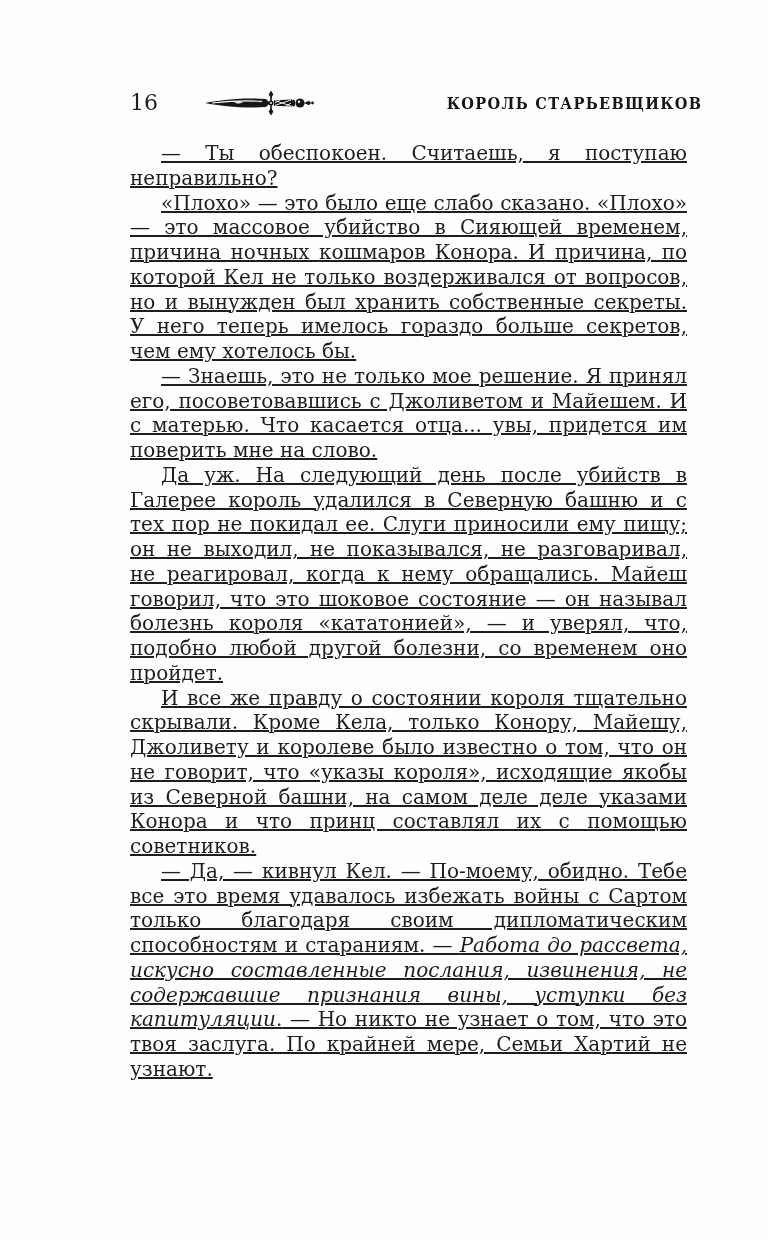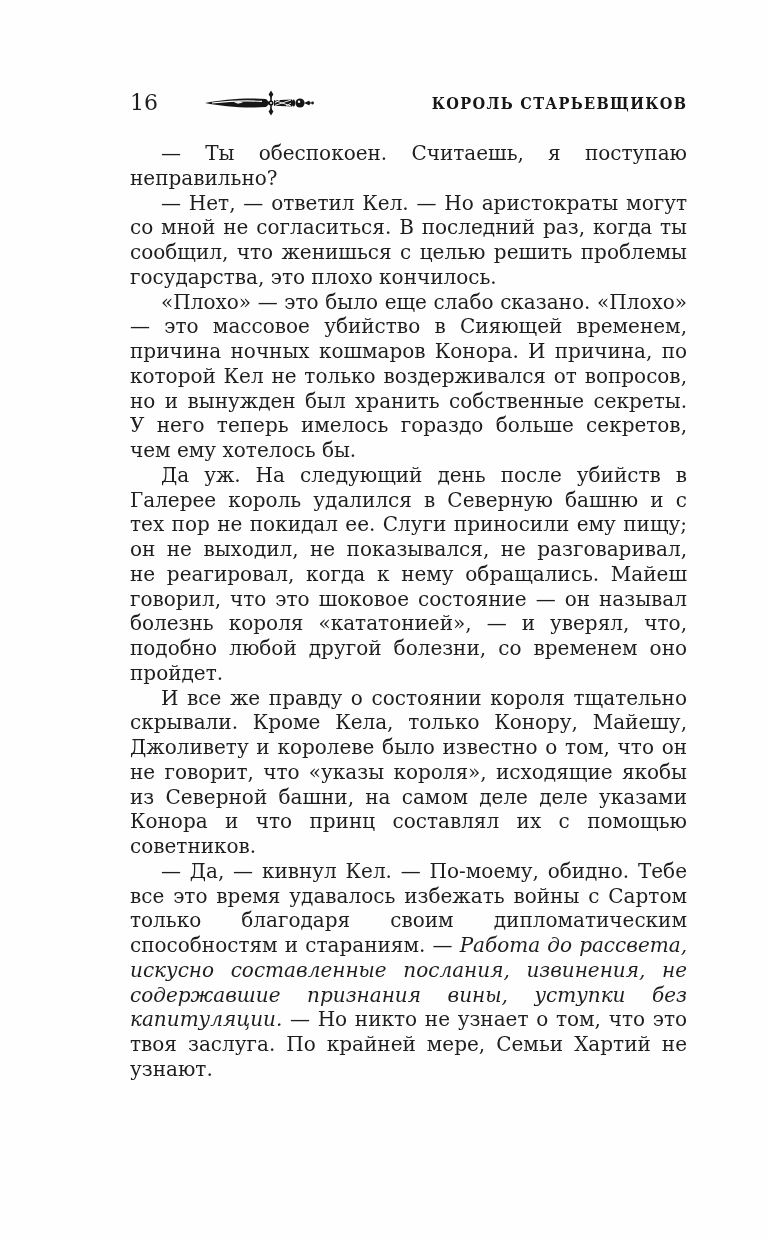--- a/index.html
+++ b/index.html
@@ -13,21 +13,21 @@
     height: 1240px;
     background: #fefefe;
     color: #1e1e1e;
     font-family: "DejaVu Serif", serif;
     overflow: hidden;
   }
   .header {
     position: absolute;
     top: 86px;
     left: 130px;
-    right: 81px;
+    right: 66px;
     height: 34px;
     display: flex;
     align-items: center;
   }
   .page-number {
     font-size: 22px;
     line-height: 34px;
     color: #1e1e1e;
   }
   .ornament {
@@ -51,20 +51,21 @@
     right: 81px;
     font-size: 20px;
     line-height: 24.75px;
     text-align: justify;
     hyphens: auto;
     -webkit-hyphens: auto;
   }
   .para {
     margin: 0;
     text-indent: 31px;
+    text-decoration: underline;
   }
   .para em {
     font-style: italic;
   }
 </style>
 </head>
 <body>
 
 <div class="page">
 
@@ -91,20 +92,20 @@
       <circle cx="95" cy="12.8" r="1.2" fill="#fefefe"></circle>
       <path d="M100,14 L105,11.8 L107,14 L105,16.2 Z" fill="#161616"></path>
       <circle cx="108.5" cy="14" r="1.4" fill="#161616"></circle>
     </svg>
 
     <span class="running-title">КОРОЛЬ СТАРЬЕВЩИКОВ</span>
   </div>
 
   <main class="text-block">
       <p class="para"><span>— Ты обеспокоен. Считаешь, я поступаю неправильно?</span></p>
-      <p class="para"><span>— Нет, — ответил Кел. — Но аристократы могут со мной не согласиться. В последний раз, когда ты сообщил, что женишься с целью решить проблемы государства, это плохо кончилось.</span></p>
       <p class="para"><span>«Плохо» — это было еще слабо сказано. «Плохо» — это массовое убийство в Сияющей временем, причина ночных кошмаров Конора. И причина, по которой Кел не только воздерживался от вопросов, но и вынужден был хранить собственные секреты. У него теперь имелось гораздо больше секретов, чем ему хотелось бы.</span></p>
+      <p class="para"><span>— Знаешь, это не только мое решение. Я принял его, посоветовавшись с Джоливетом и Майешем. И с матерью. Что касается отца... увы, придется им поверить мне на слово.</span></p>
       <p class="para"><span>Да уж. На следующий день после убийств в Галерее король удалился в Северную башню и с тех пор не покидал ее. Слуги приносили ему пищу; он не выходил, не показывался, не разговаривал, не реагировал, когда к нему обращались. Майеш говорил, что это шоковое состояние — он называл болезнь короля «кататонией», — и уверял, что, подобно любой другой болезни, со временем оно пройдет.</span></p>
       <p class="para"><span>И все же правду о состоянии короля тщательно скрывали. Кроме Кела, только Конору, Майешу, Джоливету и королеве было известно о том, что он не говорит, что «указы короля», исходящие якобы из Северной башни, на самом деле деле указами Конора и что принц составлял их с помощью советников.</span></p>
       <p class="para"><span>— Да, — кивнул Кел. — По-моему, обидно. Тебе все это время удавалось избежать войны с Сартом только благодаря своим дипломатическим способностям и стараниям. — </span><em>Работа до рассвета, искусно составленные послания, извинения, не содержавшие признания вины, уступки без капитуляции.</em><span> — Но никто не узнает о том, что это твоя заслуга. По крайней мере, Семьи Хартий не узнают.</span></p>
     </main>
 
 </div>
 
 </body></html>

